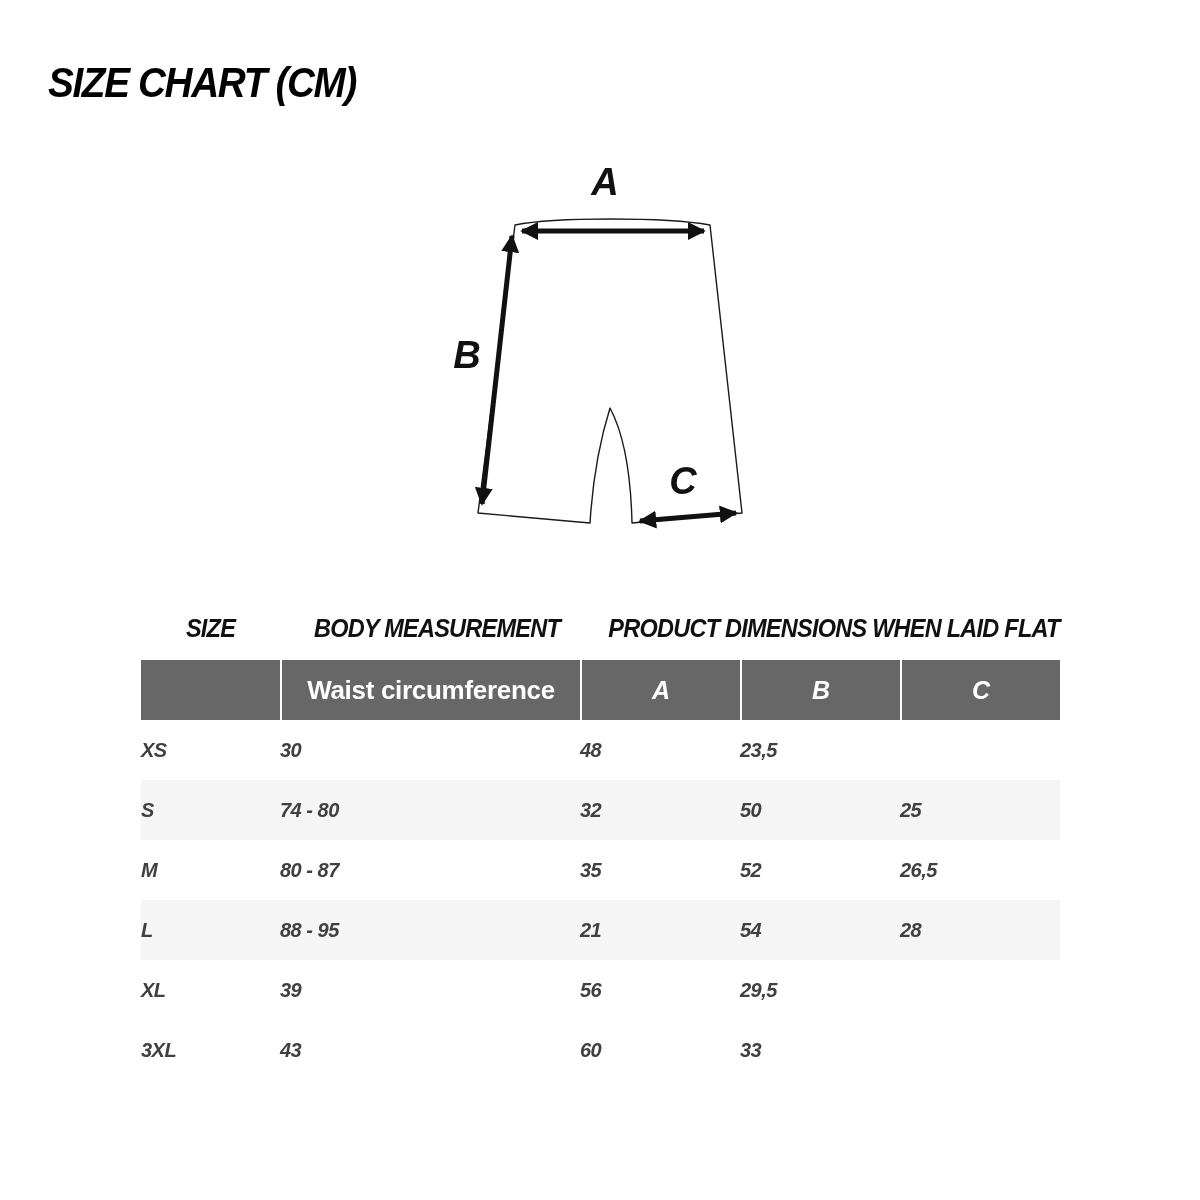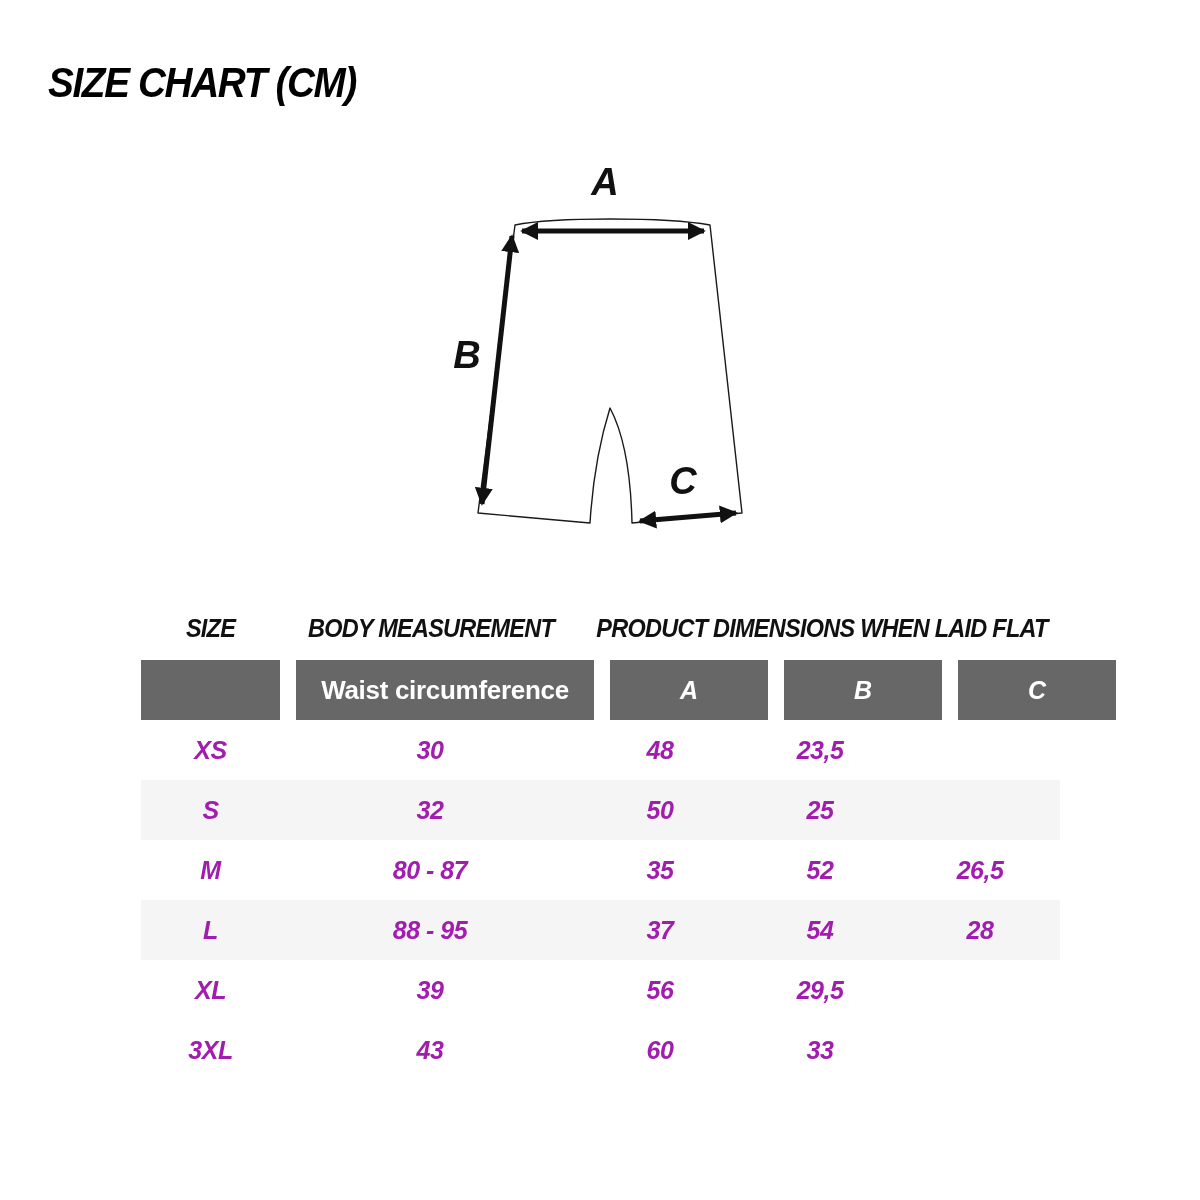--- a/index.html
+++ b/index.html
@@ -19,45 +19,45 @@
   .diagram { position:absolute; left:440px; top:150px; width:330px; height:430px; }
   .diagram path.outline { fill:none; stroke:#1a1a1a; stroke-width:1.4; stroke-linejoin:round; }
   .diagram line.arrow { stroke:#111; stroke-width:5; }
   .dlabel {
     font-size:38px; font-weight:bold; font-style:italic; fill:#111;
     font-family:"Liberation Sans", sans-serif;
   }
 
   .group-headers {
     position:absolute; left:141px; top:614px; width:919px; height:34px;
-    display:grid; grid-template-columns:139px 298px 478px; column-gap:2px;
+    display:grid; grid-template-columns:139px 298px 478px; column-gap:8px;
   }
   .group-headers .gh {
     text-align:center; font-size:25px; font-weight:bold; font-style:italic;
     color:#111; letter-spacing:-0.8px; white-space:nowrap;
     transform:scaleX(0.94); transform-origin:center;
   }
 
   .size-table { position:absolute; left:141px; top:660px; width:919px; }
   .thead {
     display:grid; grid-template-columns:139px 298px 158px 158px 158px;
-    column-gap:16px; height:60px; background:#ffffff;
+    column-gap:2px; height:60px; background:#ffffff;
   }
   .thead > div {
     background:#676767; color:#ffffff;
     display:flex; align-items:center; justify-content:center;
   }
   .waist-h { font-size:26px; font-weight:bold; letter-spacing:-0.3px; }
   .abc-h  { font-size:25px; font-weight:bold; font-style:italic; }
 
   .trow {
     display:grid; grid-template-columns:139px 300px 160px 160px 160px;
-    height:60px; align-items:center; text-align:center;
-    font-size:25px; font-weight:bold; font-style:italic;
-    color:#a21caf; letter-spacing:-0.5px; background:#ffffff;
+    height:60px; align-items:center; text-align:left;
+    font-size:20px; font-weight:bold; font-style:italic;
+    color:#404040; letter-spacing:-0.5px; background:#ffffff;
   }
   .trow.alt { background:#f5f5f5; }
 </style>
 </head>
 <body>
 
 <div class="canvas">
 
   <div class="title">SIZE CHART (CM)</div>
 
@@ -94,37 +94,38 @@
 
     <div class="trow">
       <div>XS</div>
       <div>30</div>
       <div>48</div>
       <div>23,5</div>
     </div>
 
     <div class="trow alt">
       <div>S</div>
+      <div>74 - 80</div>
       <div>32</div>
       <div>50</div>
       <div>25</div>
     </div>
 
     <div class="trow">
       <div>M</div>
       <div>80 - 87</div>
       <div>35</div>
       <div>52</div>
       <div>26,5</div>
     </div>
 
     <div class="trow alt">
       <div>L</div>
       <div>88 - 95</div>
-      <div>37</div>
+      <div>21</div>
       <div>54</div>
       <div>28</div>
     </div>
 
     <div class="trow">
       <div>XL</div>
       <div>39</div>
       <div>56</div>
       <div>29,5</div>
     </div>

